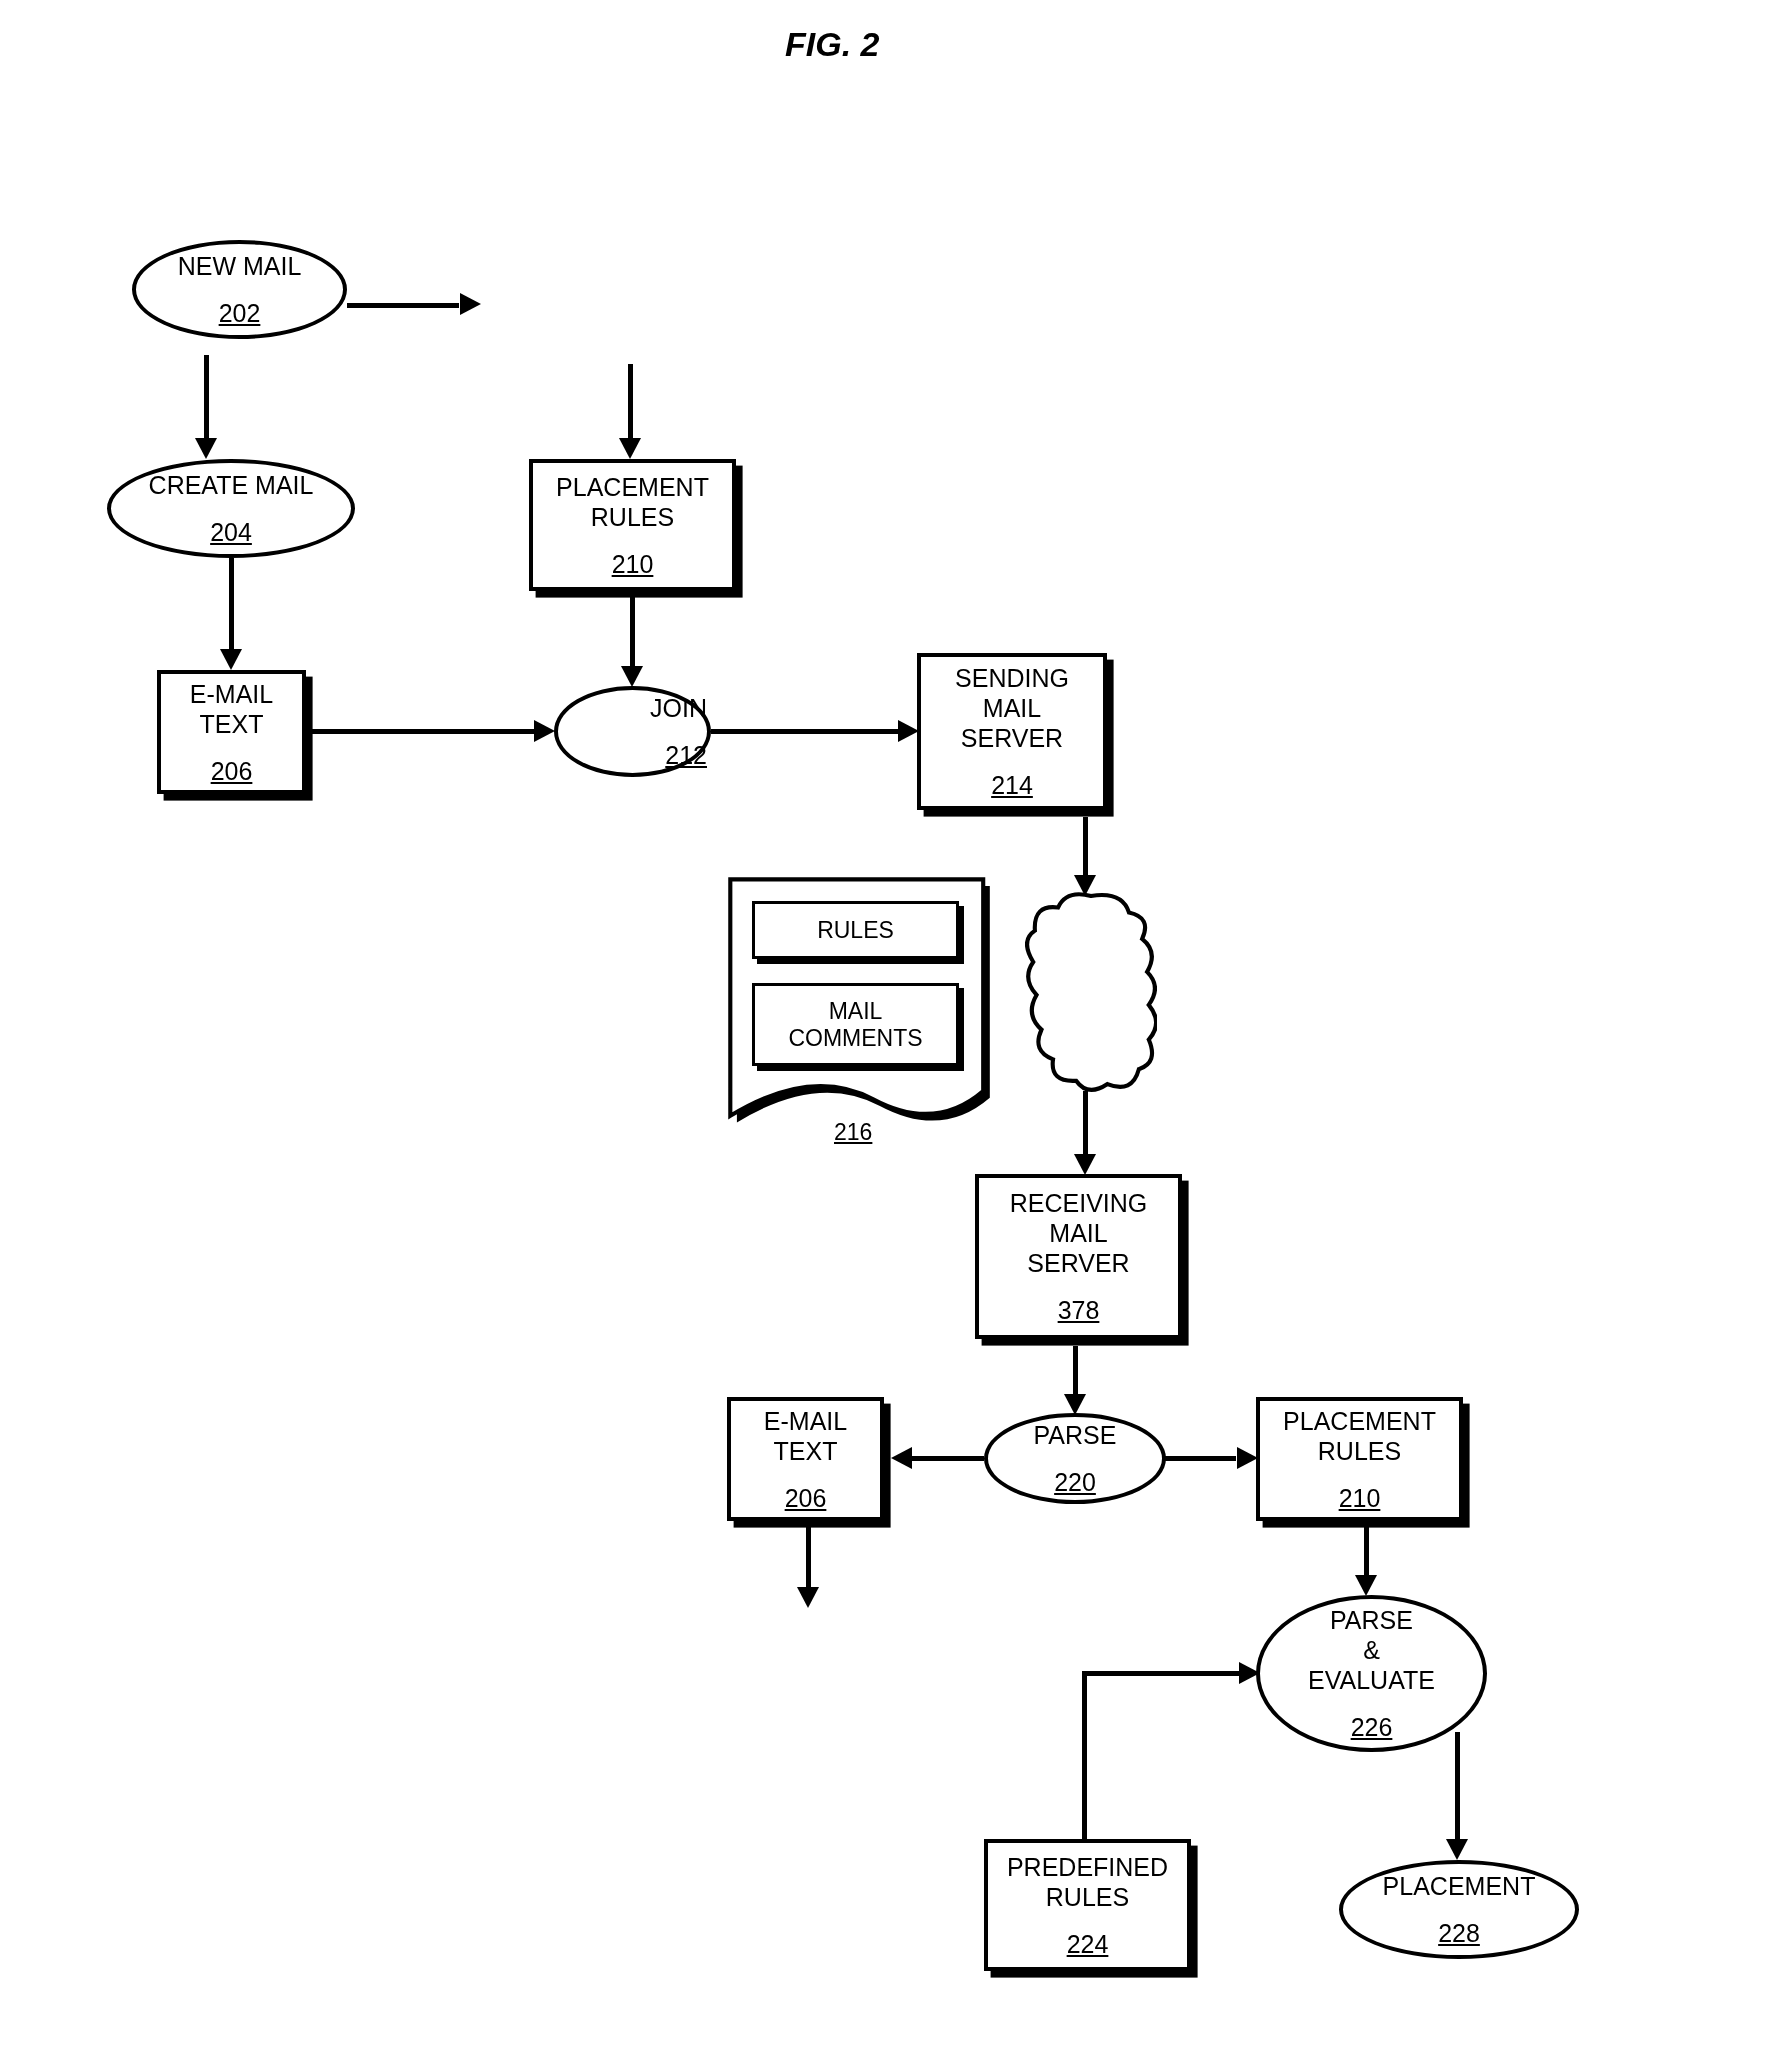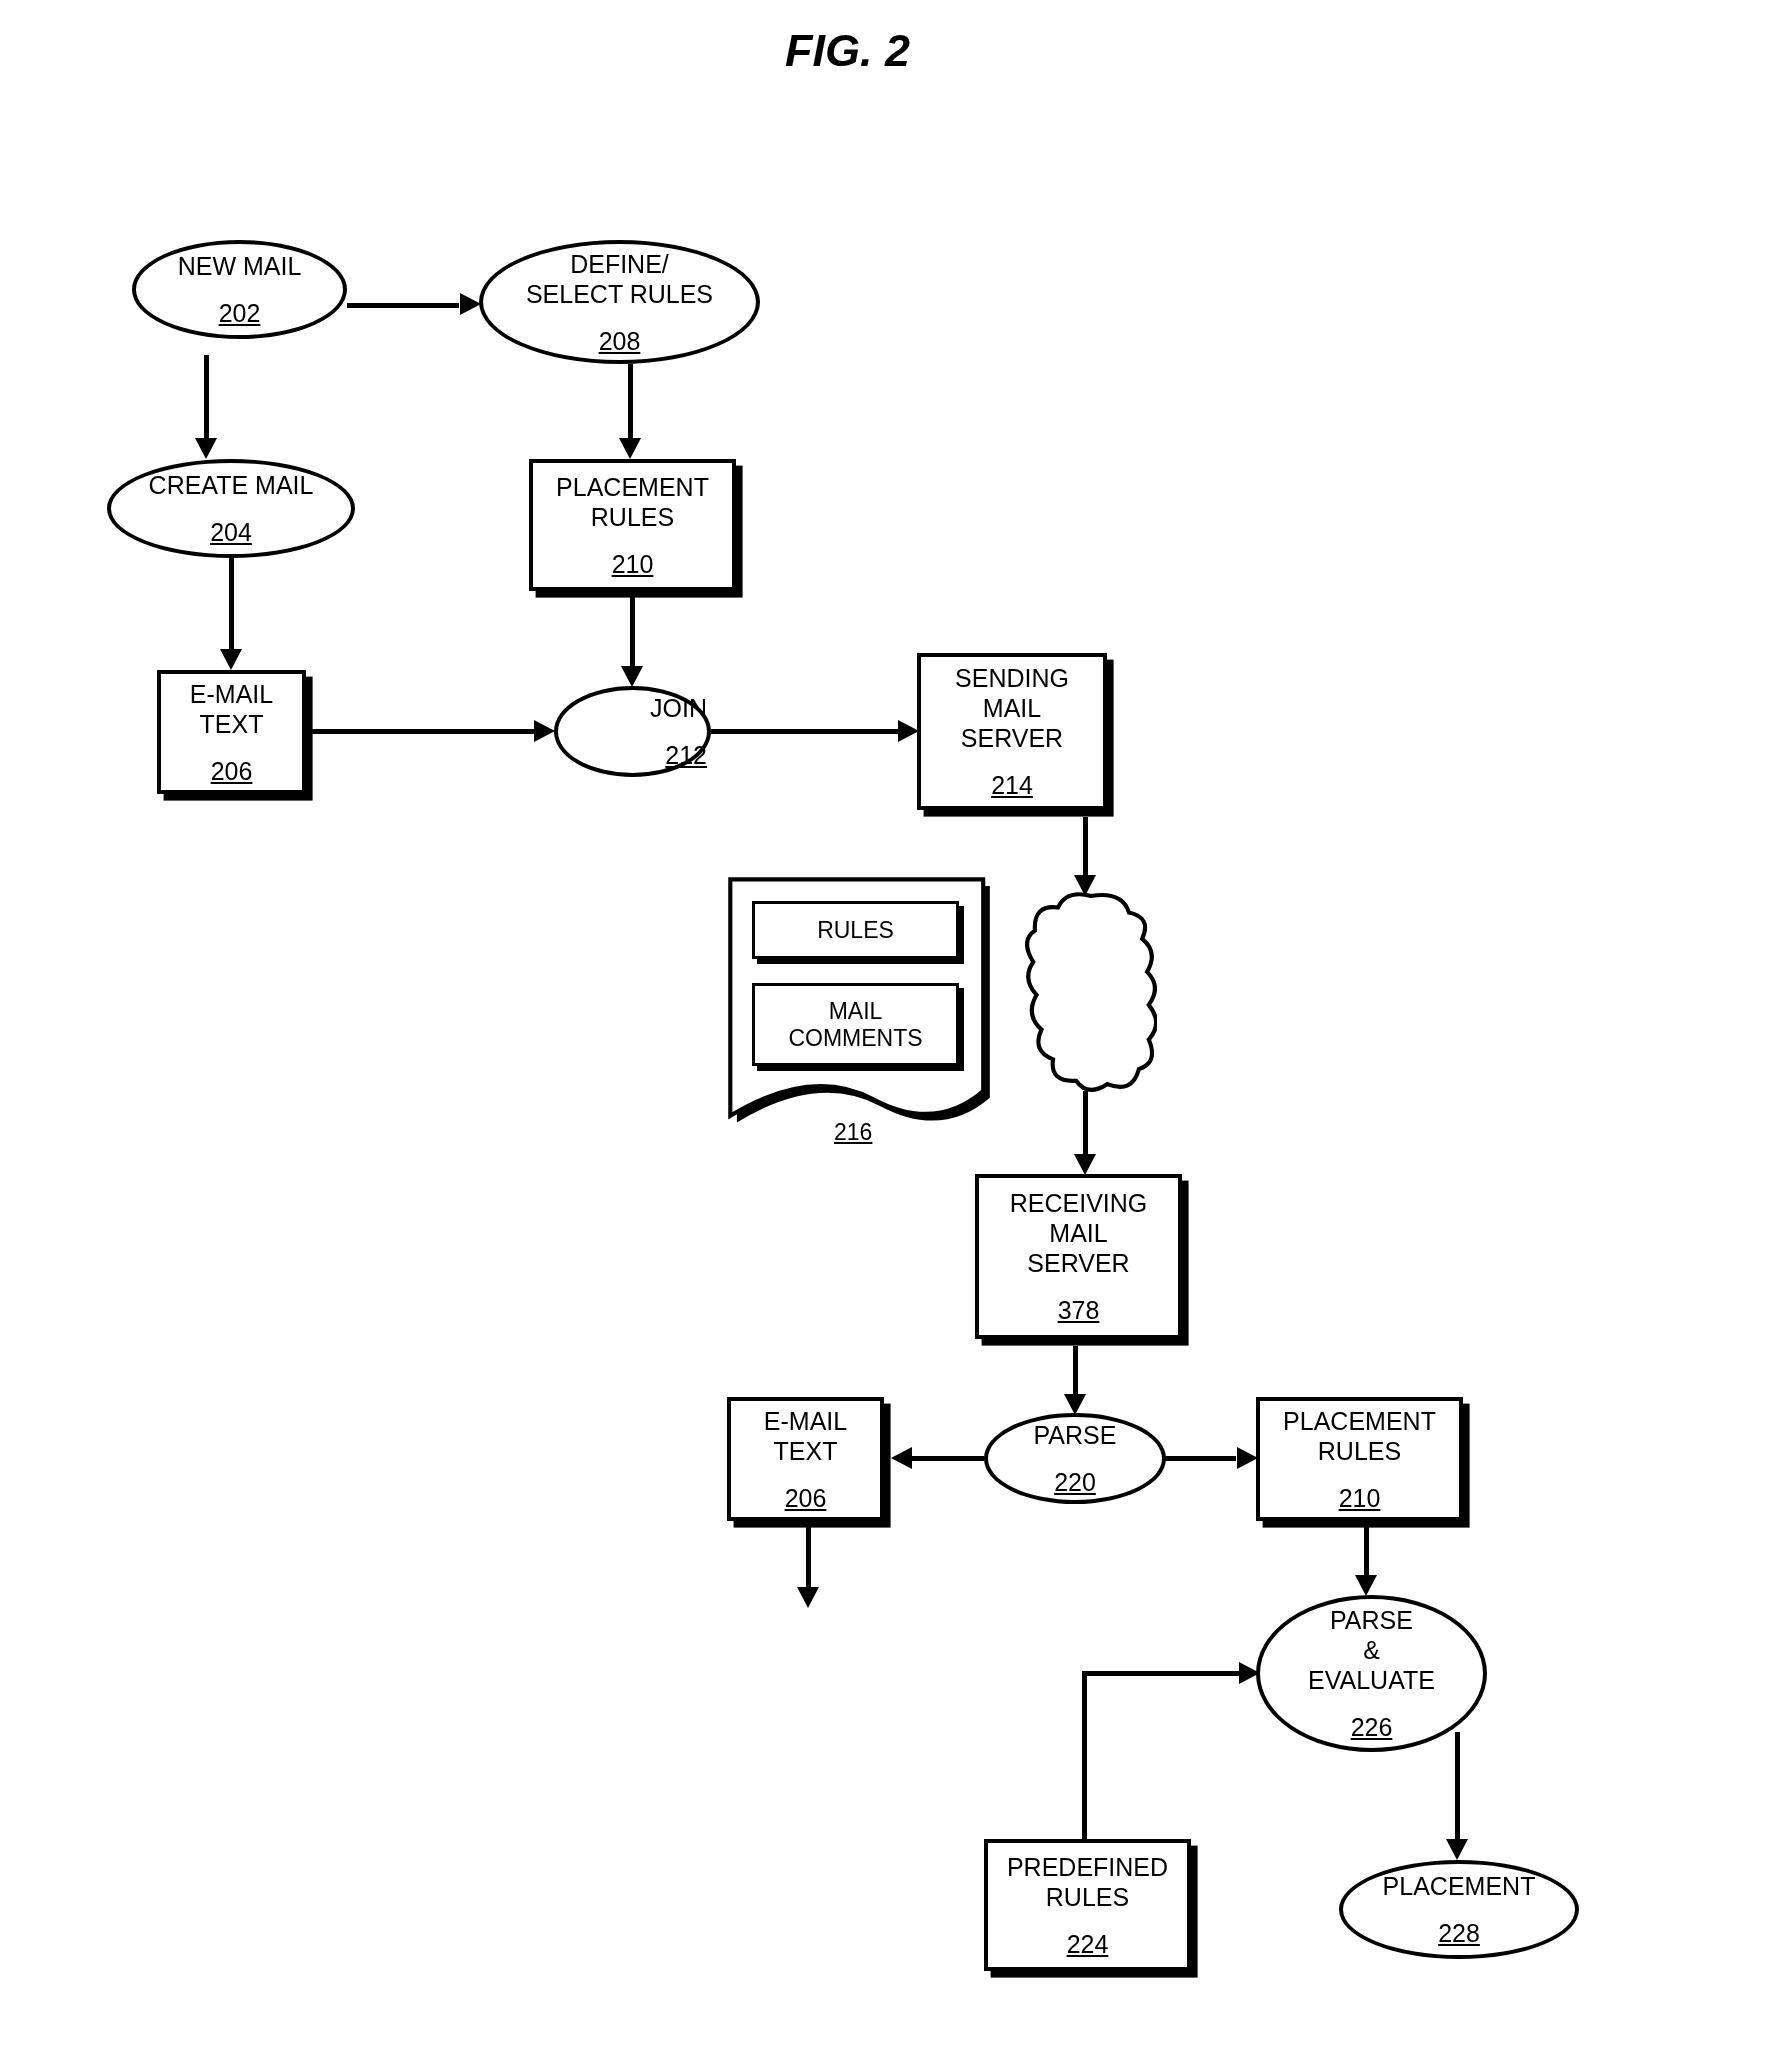--- a/index.html
+++ b/index.html
@@ -11,21 +11,21 @@
   .canvas {
     position: relative;
     width: 1792px;
     height: 2047px;
     background: #fff;
   }
   .fig-title {
     position: absolute;
     font-style: italic;
     font-weight: bold;
-    font-size: 45px;
+    font-size: 34px;
     color: #000;
   }
   .node {
     position: absolute;
     background: #fff;
     border: 4.1px solid #000;
     display: flex;
     flex-direction: column;
     align-items: center;
     justify-content: center;
@@ -118,25 +118,20 @@
     <span class="label">CREATE MAIL</span>
     <span class="ref">204</span>
   </div>
 
   <div class="node rect" style="left:157px; top:670px; width:149px; height:124px;">
     <span class="label">E-MAIL
 TEXT</span>
     <span class="ref">206</span>
   </div>
 
-  <div class="node ellipse" style="left:479px; top:240px; width:281px; height:124px;">
-    <span class="label">DEFINE/
-SELECT RULES</span>
-    <span class="ref">208</span>
-  </div>
 
   <div class="node rect" style="left:529px; top:459px; width:207px; height:132px;">
     <span class="label">PLACEMENT
 RULES</span>
     <span class="ref">210</span>
   </div>
 
   <div class="node ellipse" style="left:554px; top:686px; width:157px; height:91px;align-items:flex-end;">
     <span class="label">JOIN</span>
     <span class="ref">212</span>

